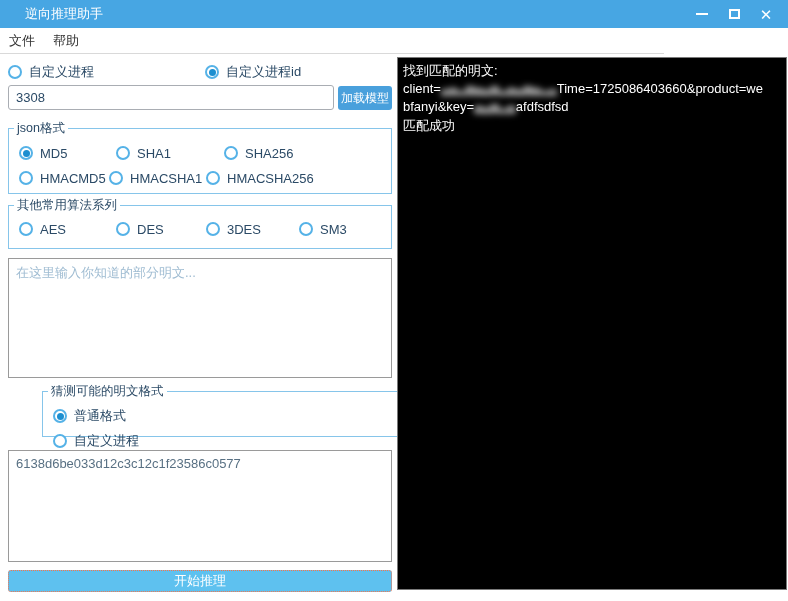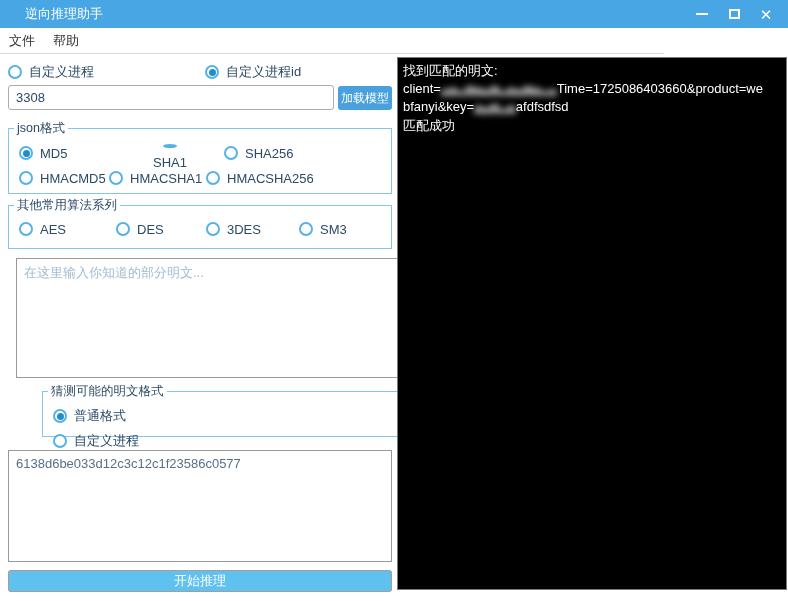--- a/index.html
+++ b/index.html
@@ -40,34 +40,34 @@
               background:#49a0dc; border:none; border-radius:3px; color:#fff;
               font-size:12px; cursor:pointer;
               font-family:"Liberation Sans","DejaVu Sans",sans-serif; }
 
   .groupbox { position:absolute; border:1px solid #86c5ea; background:#fff; }
   .legend { position:absolute; top:-9px; left:5px; background:#fff; padding:0 3px;
             font-size:12.5px; color:#2b4a66; white-space:nowrap; }
   #hash-group  { left:8px; top:128px; width:384px; height:66px; }
   #hash-opts   { padding:15px 0 0 10px; width:372px; }
   #hash-opts .radio-item:nth-child(1){ width:97px; }
-  #hash-opts .radio-item:nth-child(2){ width:108px;flex-direction:column; }
+  #hash-opts .radio-item:nth-child(2){ width:108px; }
   #hash-opts .radio-item:nth-child(3){ width:75px; }
   #hash-opts .radio-item:nth-child(4){ width:90px; }
   #hash-opts .radio-item:nth-child(5){ width:97px; }
   #hash-opts .radio-item:nth-child(6){ width:150px; }
 
   #other-group { left:8px; top:205px; width:384px; height:44px; }
   #other-opts  { padding:14px 0 0 10px; width:372px; }
   #other-opts .radio-item:nth-child(1){ width:97px; }
   #other-opts .radio-item:nth-child(2){ width:90px; }
   #other-opts .radio-item:nth-child(3){ width:93px; }
   #other-opts .radio-item:nth-child(4){ width:80px; }
 
-  .plain-ta { position:absolute; left:16px; top:258px; width:384px; height:120px;
+  .plain-ta { position:absolute; left:8px; top:258px; width:384px; height:120px;
               border:1px solid #9a9a9a; resize:none; padding:5px 7px; font-size:13px;
               color:#b91c1c; outline:none; background:#fff;
               font-family:"Liberation Sans","DejaVu Sans",sans-serif; }
   .plain-ta::placeholder { color:#9fbcd2; opacity:1; }
 
   #fmt-group { left:20px; top:391px; width:376px; height:46px;margin-left:22px; }
   #fmt-opts  { padding:15px 0 0 10px; width:372px;flex-direction:column; }
   #fmt-opts .radio-item:nth-child(1){ width:187px; }
 
   .hash-ta { position:absolute; left:8px; top:450px; width:384px; height:112px;

